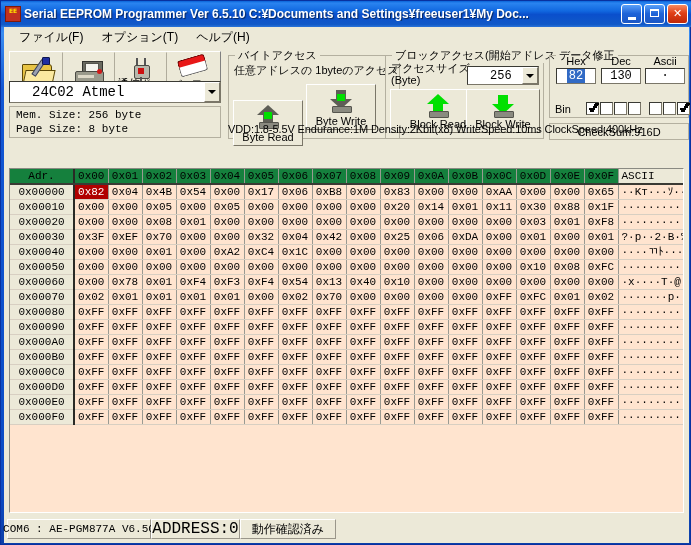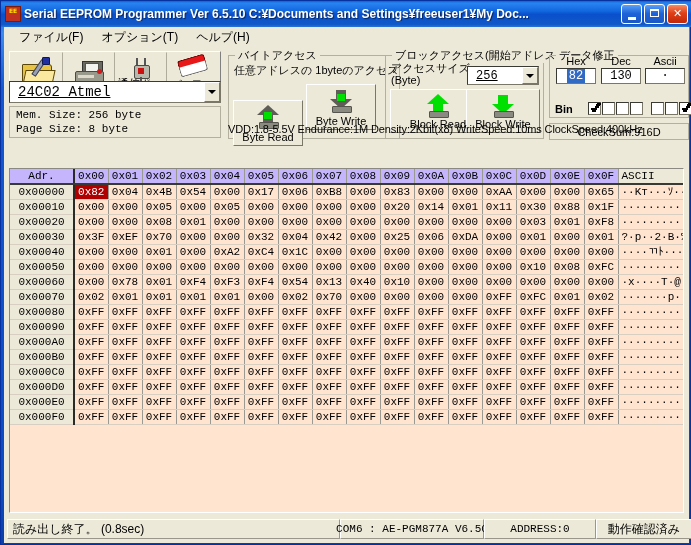--- a/index.html
+++ b/index.html
@@ -140,41 +140,41 @@
   .arrow.grey .shaft{background:#5e5e56;}
   .arrow.grey .inner{position:absolute;left:7px;top:7px;width:8px;height:7px;background:#00e000;}
   .arrow.grey.down .inner{top:5px;}
 
   .sizelbl{position:absolute;left:5px;top:7px;font-size:11px;line-height:12px;white-space:nowrap;}
   .combo{
     position:absolute;box-sizing:border-box;background:#fff;
     border:1px solid #7a7668;border-top-color:#3a3a34;border-left-color:#3a3a34;
     display:flex;align-items:center;
   }
-  .combo .val{flex:1 1 auto;padding-left:8px;font-size:12px;font-family:"Liberation Mono","DejaVu Sans Mono",monospace;white-space:nowrap;overflow:hidden;text-decoration:underline;}
+  .combo .val{flex:1 1 auto;padding-left:22px;font-size:12px;font-family:"Liberation Mono","DejaVu Sans Mono",monospace;white-space:nowrap;overflow:hidden;}
   .combo .btn{
     flex:0 0 auto;width:16px;height:100%;background:#ece9d8;
     border:1px solid #fff;border-right-color:#7a7668;border-bottom-color:#7a7668;
     box-sizing:border-box;display:flex;align-items:center;justify-content:center;
   }
   .combo .btn i{display:block;width:0;height:0;border-left:4px solid transparent;border-right:4px solid transparent;border-top:4px solid #000;}
 
   .dcol{position:absolute;top:0;width:40px;text-align:center;}
   .dcol .hd{font-size:11px;line-height:12px;}
   .dcol .fld{
     margin-top:1px;height:16px;background:#fff;box-sizing:border-box;
     border:1px solid #7a7668;border-top-color:#3a3a34;border-left-color:#3a3a34;
     font-family:"Liberation Mono","DejaVu Sans Mono",monospace;font-size:12px;
     display:flex;align-items:center;justify-content:center;
   }
   .dcol .fld span{display:inline-block;padding:0 2px;}
   .dcol .fld.sel span{background:#316ac5;color:#ffffff;}
 
   .binrow{position:absolute;left:5px;top:47px;display:flex;align-items:center;gap:0;}
-  .binrow .bl{font-size:11px;margin-right:15px;font-weight:bold;}
+  .binrow .bl{font-size:11px;margin-right:15px;}
   .cb{
     width:13px;height:13px;box-sizing:border-box;background:#fff;
     border:1px solid #7a7668;border-top-color:#3a3a34;border-left-color:#3a3a34;
     position:relative;margin-right:1px;
   }
   .cb.gap{margin-left:7px;}
   .cb.on::after{
     content:"";position:absolute;left:2px;top:5px;width:4px;height:2px;background:#000;
     box-shadow:1px 2px 0 0 #000,2px 0 0 0 #000,4px -2px 0 0 #000,5px -4px 0 0 #000,6px -5px 0 0 #000;
   }
@@ -206,21 +206,21 @@
     border:1px solid #8a8a82;border-right-color:#fff;border-bottom-color:#fff;
   }
   table.hex{border-collapse:collapse;table-layout:fixed;width:673px;font-size:11px;}
   table.hex th,table.hex td{
     padding:0;margin:0;height:14px;line-height:14px;
     font-family:"Liberation Mono","DejaVu Sans Mono",monospace;
     text-align:center;white-space:nowrap;overflow:hidden;
     border-right:1px solid #9a9a92;border-bottom:1px solid #d8cfc2;
   }
   table.hex thead th{
-    background:#c4b5fd;color:#000;font-weight:normal;
+    background:#15803d;color:#000;font-weight:normal;
     border-bottom:2px solid #3a3a34;border-right:1px solid #9a9a92;
   }
   table.hex td.addr{
     background:#ece9d8;border-right:2px solid #2a2a26;
   }
   table.hex th.addr{border-right:2px solid #2a2a26;}
   table.hex td.val{background:#ffe4cf;}
   table.hex td.val.sel{background:#b00000;color:#fff;}
   table.hex td.ascii,table.hex th.ascii{
     text-align:left;padding-left:3px;border-right:none;background:#ffe4cf;
@@ -232,21 +232,21 @@
   .statusbar{
     position:absolute;left:3px;bottom:4px;width:685px;height:20px;
     display:flex;align-items:stretch;box-sizing:border-box;
   }
   .sb{
     box-sizing:border-box;border:1px solid #fff;border-right-color:#9a968a;border-bottom-color:#9a968a;
     background:#ece9d8;display:flex;align-items:center;padding:0 5px;font-size:12px;white-space:nowrap;
   }
   .sb.msg{flex:1 1 auto;}
   .sb.com{flex:0 0 auto;width:144px;justify-content:center;font-family:"Liberation Mono","DejaVu Sans Mono",monospace;font-size:11px;}
-  .sb.adr{flex:0 0 auto;width:112px;justify-content:center;font-family:"Liberation Mono","DejaVu Sans Mono",monospace;font-size:11px;}
+  .sb.adr{flex:0 0 auto;width:89px;justify-content:center;font-family:"Liberation Mono","DejaVu Sans Mono",monospace;font-size:16px;}
   .sb.ok{flex:0 0 auto;width:96px;justify-content:center;}
 </style>
 </head>
 <body>
 
 <div id="app">
 
   <div class="titlebar">
     <div class="tb-icon"><span>EE</span></div>
     <div class="tb-title">Serial EEPROM Programmer Ver 6.5.10  C:¥Documents and Settings¥freeuser1¥My Doc...</div>
@@ -793,20 +793,19 @@
               <td class="val">0xFF</td>
               <td class="val">0xFF</td>
               <td class="val">0xFF</td>
               <td class="ascii">···············</td>
             </tr>
           </tbody>
       </table>
     </div>
 
     <div class="statusbar">
-      <div class="sb msg">読み出し終了。 (0.8sec)</div>
       <div class="sb com">COM6 : AE-PGM877A V6.50</div>
       <div class="sb adr">ADDRESS:0</div>
       <div class="sb ok">動作確認済み</div>
     </div>
 
   </div>
 </div>
 
 </body></html>

